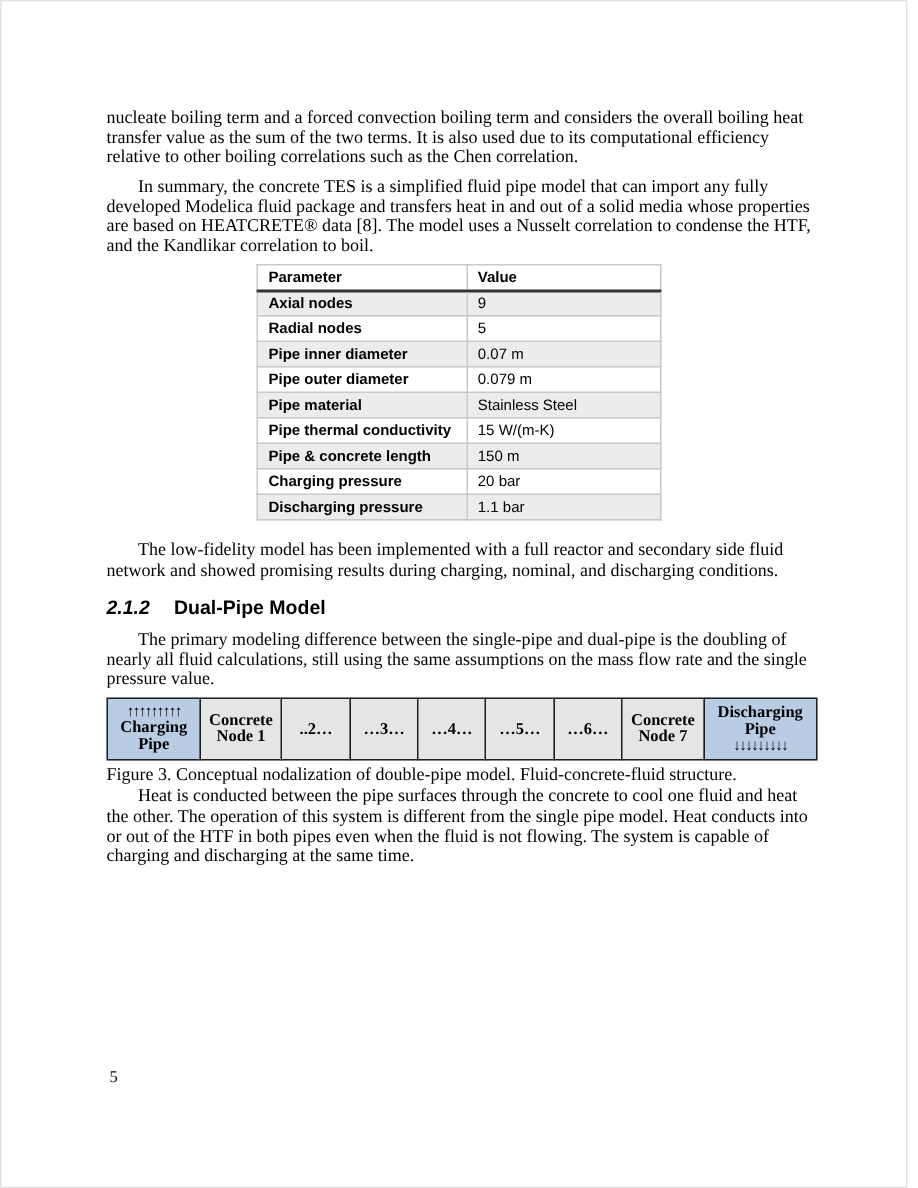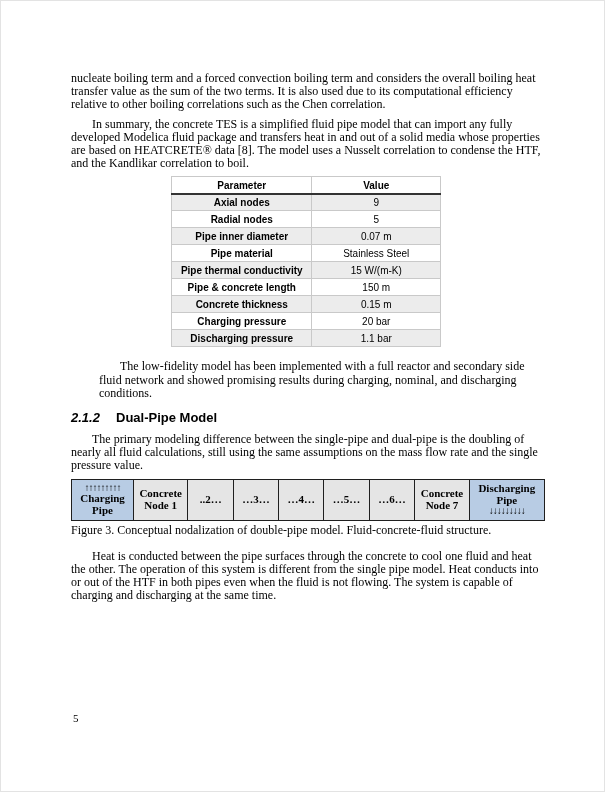--- a/index.html
+++ b/index.html
@@ -38,34 +38,34 @@
     border-collapse: collapse;
     width: 270px;
     font-family: "Liberation Sans", sans-serif;
     font-size: 10px;
     border: 1px solid #ababab;
   }
   table.params th, table.params td {
     border: 1px solid #c9c9c9;
     padding: 2px 6px 2px 7px;
     height: 17px;
-    text-align: center;
+    text-align: left;
     font-weight: normal;
     vertical-align: middle;
   }
   table.params th {
     font-weight: bold;
     border-bottom: 2px solid #333333;
     background: #ffffff;
   }
   table.params td:first-child { font-weight: bold; width: 140px; }
   table.params td:last-child { width: 130px; }
   table.params tbody tr:nth-child(odd) td { background: #ececec; }
 
-  .after-table { margin-top: 13px; margin-left: 28px; }
+  .after-table { margin-top: 13px; }
 
   .section-heading {
     display: flex;
     font-family: "Liberation Sans", sans-serif;
     font-size: 13px;
     font-weight: bold;
     margin: 10px 0 8px 0;
     line-height: 15px;
   }
   .section-heading .sec-num { width: 45px; flex: none; font-style: italic; }
@@ -101,21 +101,21 @@
     font-size: 10px;
     line-height: 10px;
     letter-spacing: -1px;
     font-weight: bold;
   }
   .fig-caption {
     font-size: 12px;
     line-height: 13px;
     margin: 3px 0 0 0;
   }
-  .after-figure { margin-top: 13px; }
+  .after-figure { margin-top: 1px; }
 
   .page-number {
     position: absolute;
     left: 72px;
     top: 711px;
     font-size: 11px;
   }
 </style>
 </head>
 <body>
@@ -142,34 +142,34 @@
         </tr>
         <tr>
           <td>Radial nodes</td>
           <td>5</td>
         </tr>
         <tr>
           <td>Pipe inner diameter</td>
           <td>0.07 m</td>
         </tr>
         <tr>
+          <td>Pipe outer diameter</td>
+          <td>0.079 m</td>
+        </tr>
+        <tr>
           <td>Pipe material</td>
           <td>Stainless Steel</td>
         </tr>
         <tr>
           <td>Pipe thermal conductivity</td>
           <td>15 W/(m-K)</td>
         </tr>
         <tr>
           <td>Pipe &amp; concrete length</td>
           <td>150 m</td>
-        </tr>
-        <tr>
-          <td>Concrete thickness</td>
-          <td>0.15 m</td>
         </tr>
         <tr>
           <td>Charging pressure</td>
           <td>20 bar</td>
         </tr>
         <tr>
           <td>Discharging pressure</td>
           <td>1.1 bar</td>
         </tr>
       </tbody>

